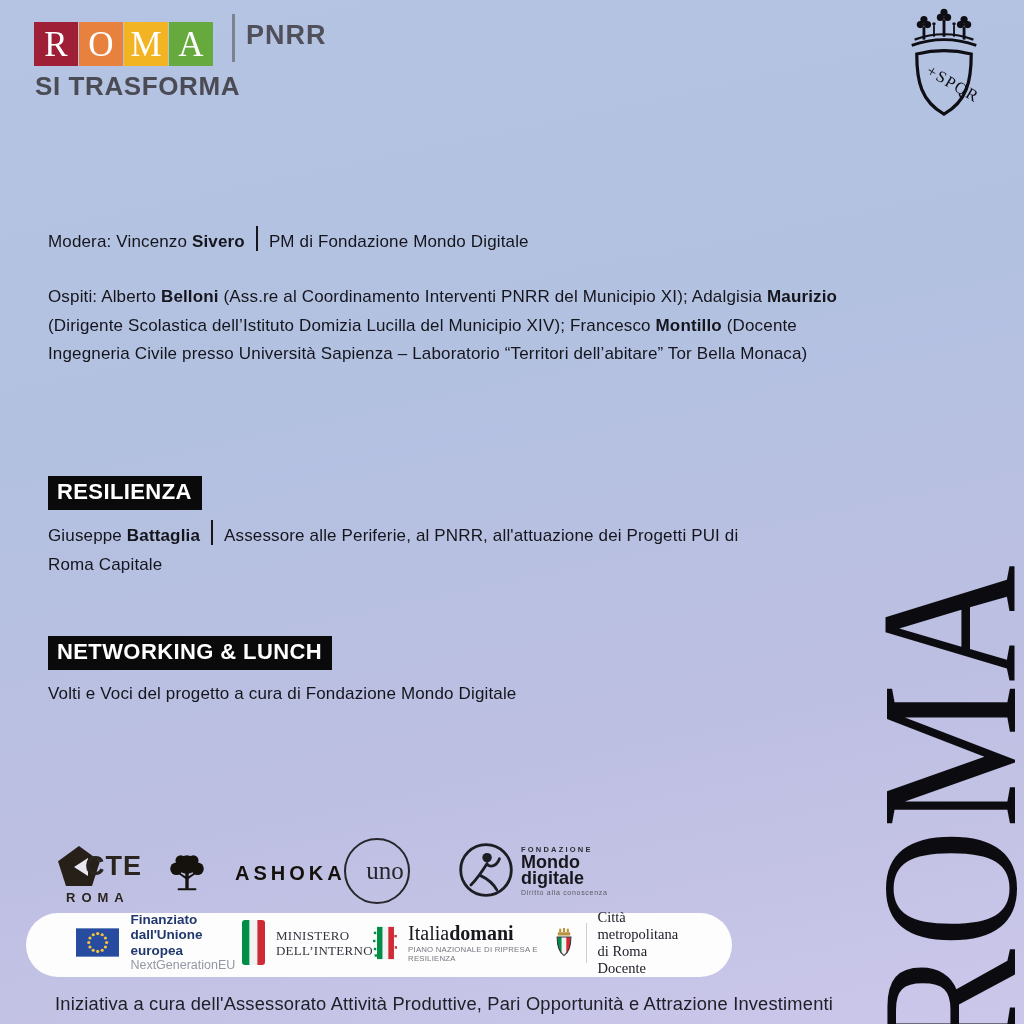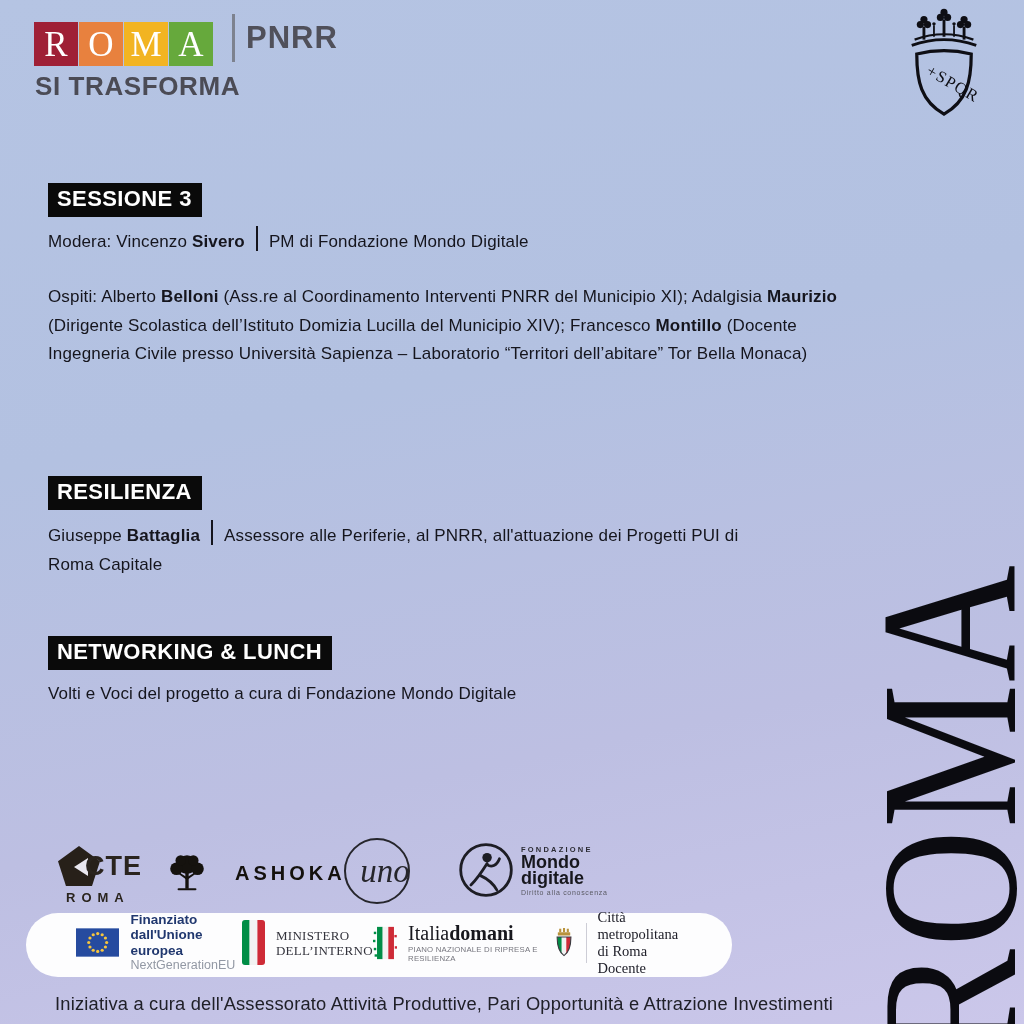--- a/index.html
+++ b/index.html
@@ -9,21 +9,21 @@
       linear-gradient(168deg,#b5c4e3 0%,#b3c1e1 38%,#bdbfe2 70%,#cbc7ea 100%);
     font-family:"Liberation Sans",sans-serif;
     color:#15151d;
   }
   
   .sq-row{position:absolute;left:34px;top:22px;display:flex;gap:1px;}
   .sq{width:44px;height:44px;display:flex;align-items:center;justify-content:center;}
   .sq span{font-family:"Liberation Serif",serif;font-size:35px;color:#ffffff;line-height:1;}
   .brand-sub{position:absolute;left:35px;top:71px;font-size:26px;font-weight:800;color:#4b4b55;letter-spacing:.6px;}
   .brand-div{position:absolute;left:232px;top:14px;width:3px;height:48px;background:#7d828f;}
-  .brand-prog{position:absolute;left:246px;top:20px;font-size:31px;font-weight:800;color:#50505a;letter-spacing:1px;}
+  .brand-prog{position:absolute;left:246px;top:20px;font-size:27px;font-weight:800;color:#50505a;letter-spacing:1px;}
   .crest{position:absolute;left:901px;top:8px;}
   
   .label{display:inline-block;background:#0a0a0a;color:#fff;font-size:22px;font-weight:600;
          padding:3px 10px 5px 9px;letter-spacing:.4px;}
   .abs{position:absolute;}
   .body{font-size:17px;line-height:28.5px;color:#15151d;letter-spacing:.15px;}
   .body b{font-weight:700;}
   .vbar{display:inline-block;width:2px;height:25px;background:#15151d;margin:0 11px;vertical-align:-4px;}
   
   .vroma{position:absolute;left:680px;top:722px;width:540px;height:176px;
@@ -36,21 +36,21 @@
   .cte-pent{position:absolute;left:0;top:0;width:42px;height:40px;background:#272019;
             clip-path:polygon(50% 0,100% 38%,81% 100%,19% 100%,0 38%);}
   .cte-chev{position:absolute;left:16px;top:12px;width:0;height:0;
             border-top:9px solid transparent;border-bottom:9px solid transparent;border-right:14px solid #e9e7ef;}
   .cte-name{position:absolute;left:27px;top:5px;font-size:27px;font-weight:700;color:#2a241e;letter-spacing:1px;}
   .cte-city{font-size:13px;font-weight:700;color:#2a241e;letter-spacing:6px;margin:2px 0 0 8px;}
   .ashoka{position:absolute;left:166px;top:852px;display:flex;align-items:center;gap:27px;}
   .ashoka-name{font-size:20px;font-weight:800;color:#14110d;letter-spacing:4px;}
   .uno{position:absolute;left:344px;top:838px;width:62px;height:62px;border:2.5px solid #26262c;border-radius:50%;
        display:flex;align-items:center;justify-content:center;}
-  .uno span{font-family:"Liberation Serif",serif;font-style:italic;font-size:33px;color:#26262c;margin-left:16px;}
+  .uno span{font-family:"Liberation Serif",serif;font-size:25px;color:#26262c;margin-left:16px;}
   .fmd{position:absolute;left:458px;top:842px;display:flex;align-items:flex-start;gap:7px;}
   .fmd-txt{padding-top:3px;}
   .fmd-over{font-size:7.5px;font-weight:700;letter-spacing:2.2px;color:#2b2b33;}
   .fmd-name{font-size:18px;font-weight:800;color:#17171d;line-height:16px;}
   .fmd-tag{font-size:7px;color:#5a5a63;margin-top:3px;letter-spacing:.7px;}
   
   .fundbar{position:absolute;left:26px;top:913px;width:706px;height:64px;background:#fdfdfe;border-radius:33px;
            display:flex;align-items:center;padding:0 46px 5px 50px;box-sizing:border-box;justify-content:space-between;}
   .fgroup{display:flex;align-items:center;gap:11px;}
   .eu-b{font-size:13.5px;font-weight:700;color:#21386f;line-height:15.5px;}
@@ -108,23 +108,20 @@
       <path d="M46 24 V40" fill="none" stroke-width="2.5"></path>
       <path d="M74 24 V40" fill="none" stroke-width="2.5"></path>
       <path d="M15 52 Q60 36 105 52" fill="none" stroke-width="4"></path>
       <path d="M19 44 Q60 29 101 44" fill="none" stroke-width="3"></path>
 
       <path d="M22 64 Q60 55 98 64 C98 102 92 130 60 148 C28 130 22 102 22 64 Z" fill="none" stroke-width="4.5"></path>
       <text x="34" y="92" transform="rotate(30 34 92)" stroke="none" font-family="Liberation Serif, serif" font-size="23" letter-spacing="2">+SPQR</text>
     </g>
   </svg>
 
-  <div class="abs" style="left:48px;top:183px;">
-    <span class="label">SESSIONE 3</span>
-  </div>
   <div class="abs body" style="left:48px;top:226px;width:900px;"><span>Modera: Vincenzo </span><b>Sivero</b><span class="vbar"></span><span>PM di Fondazione Mondo Digitale</span></div>
   <div class="abs body" style="left:48px;top:283px;width:812px;"><span>Ospiti: Alberto </span><b>Belloni</b><span> (Ass.re al Coordinamento Interventi PNRR del Municipio XI); Adalgisia </span><b>Maurizio</b><span> (Dirigente Scolastica dell’Istituto Domizia Lucilla del Municipio XIV); Francesco </span><b>Montillo</b><span> (Docente Ingegneria Civile presso Università Sapienza – Laboratorio “Territori dell’abitare” Tor Bella Monaca)</span></div>
 
   <div class="abs" style="left:48px;top:476px;">
     <span class="label">RESILIENZA</span>
   </div>
   <div class="abs body" style="left:48px;top:520px;width:700px;"><span>Giuseppe </span><b>Battaglia</b><span class="vbar"></span><span>Assessore alle Periferie, al PNRR, all'attuazione dei Progetti PUI di Roma Capitale</span></div>
 
   <div class="abs" style="left:48px;top:636px;">
     <span class="label">NETWORKING &amp; LUNCH</span>

